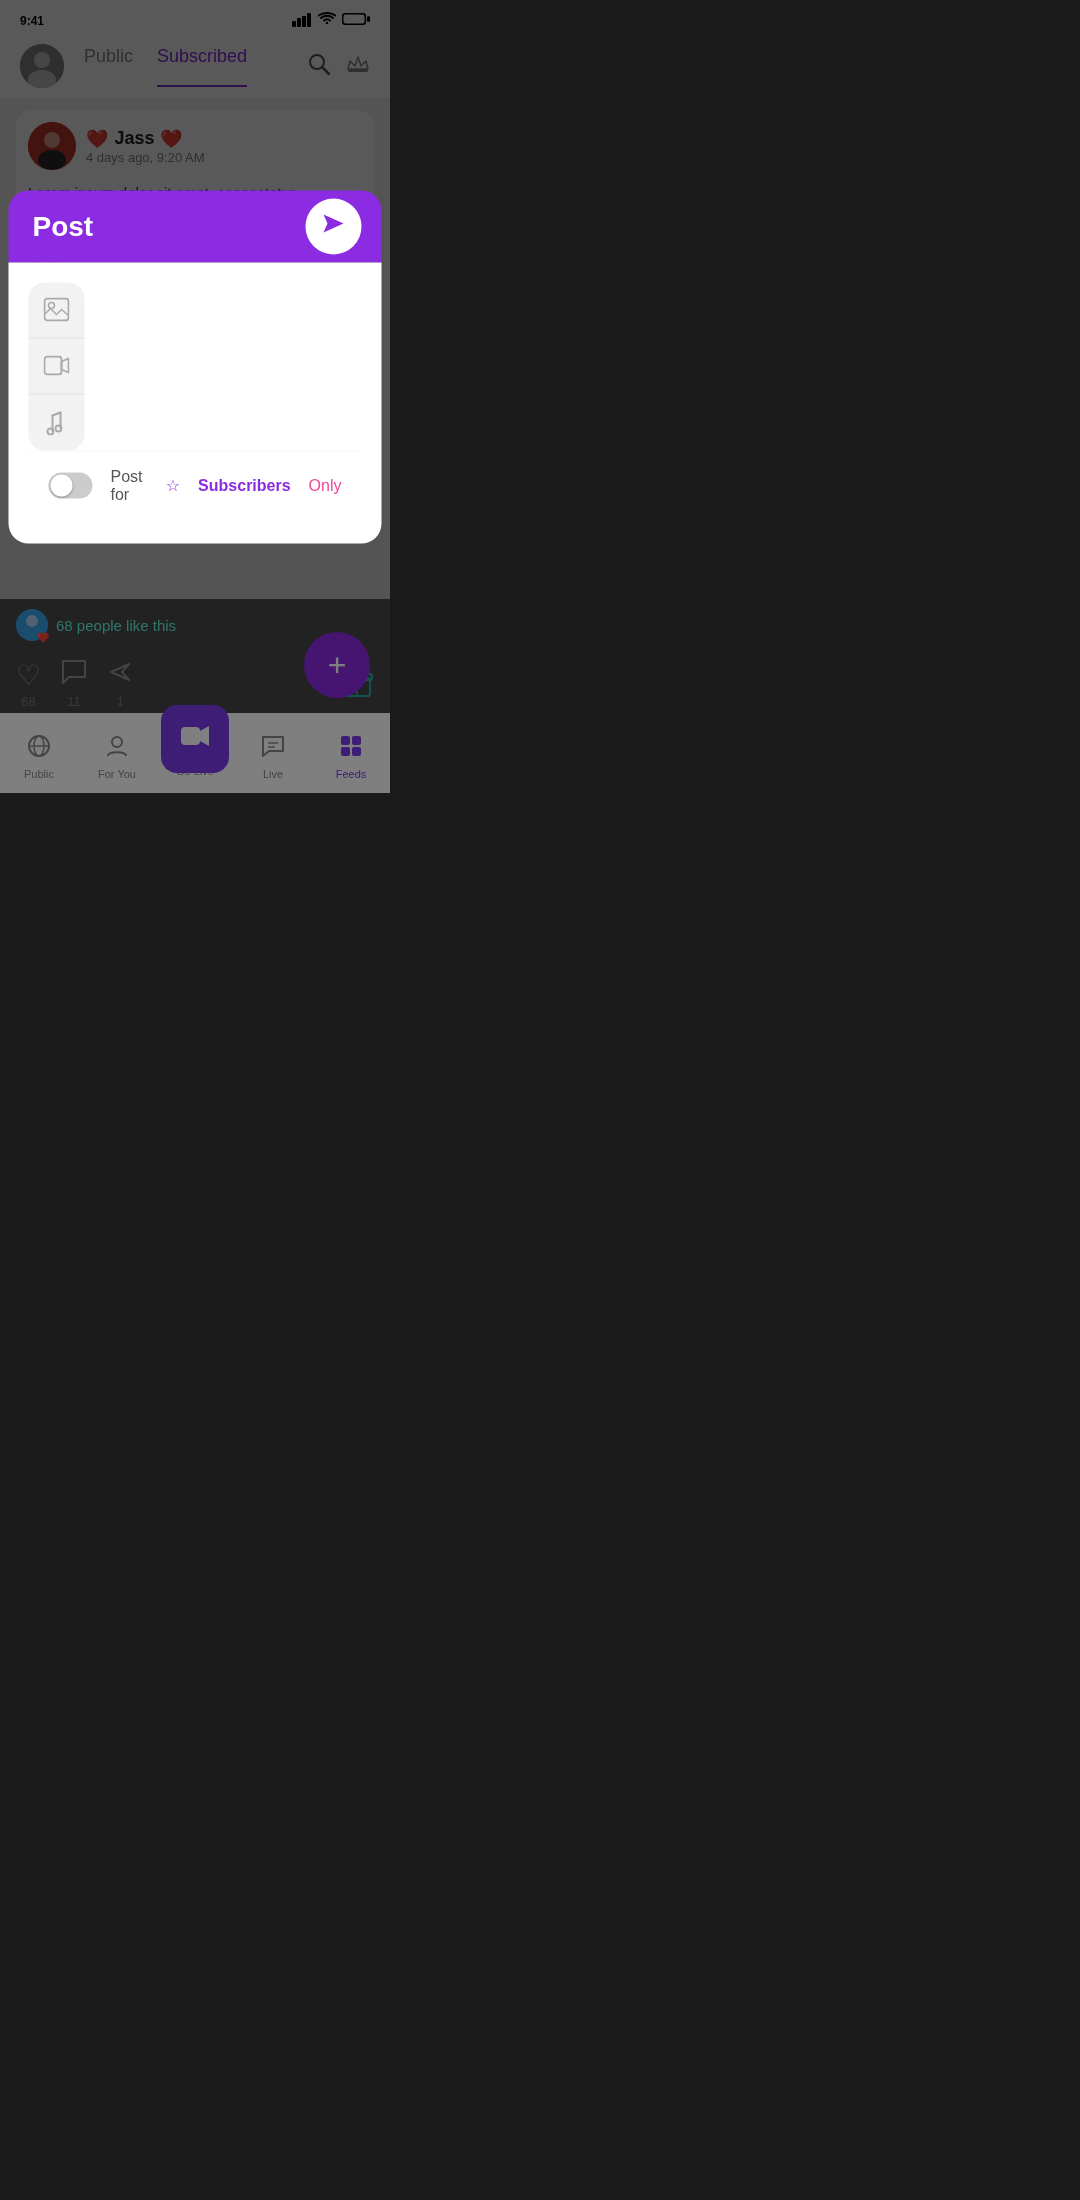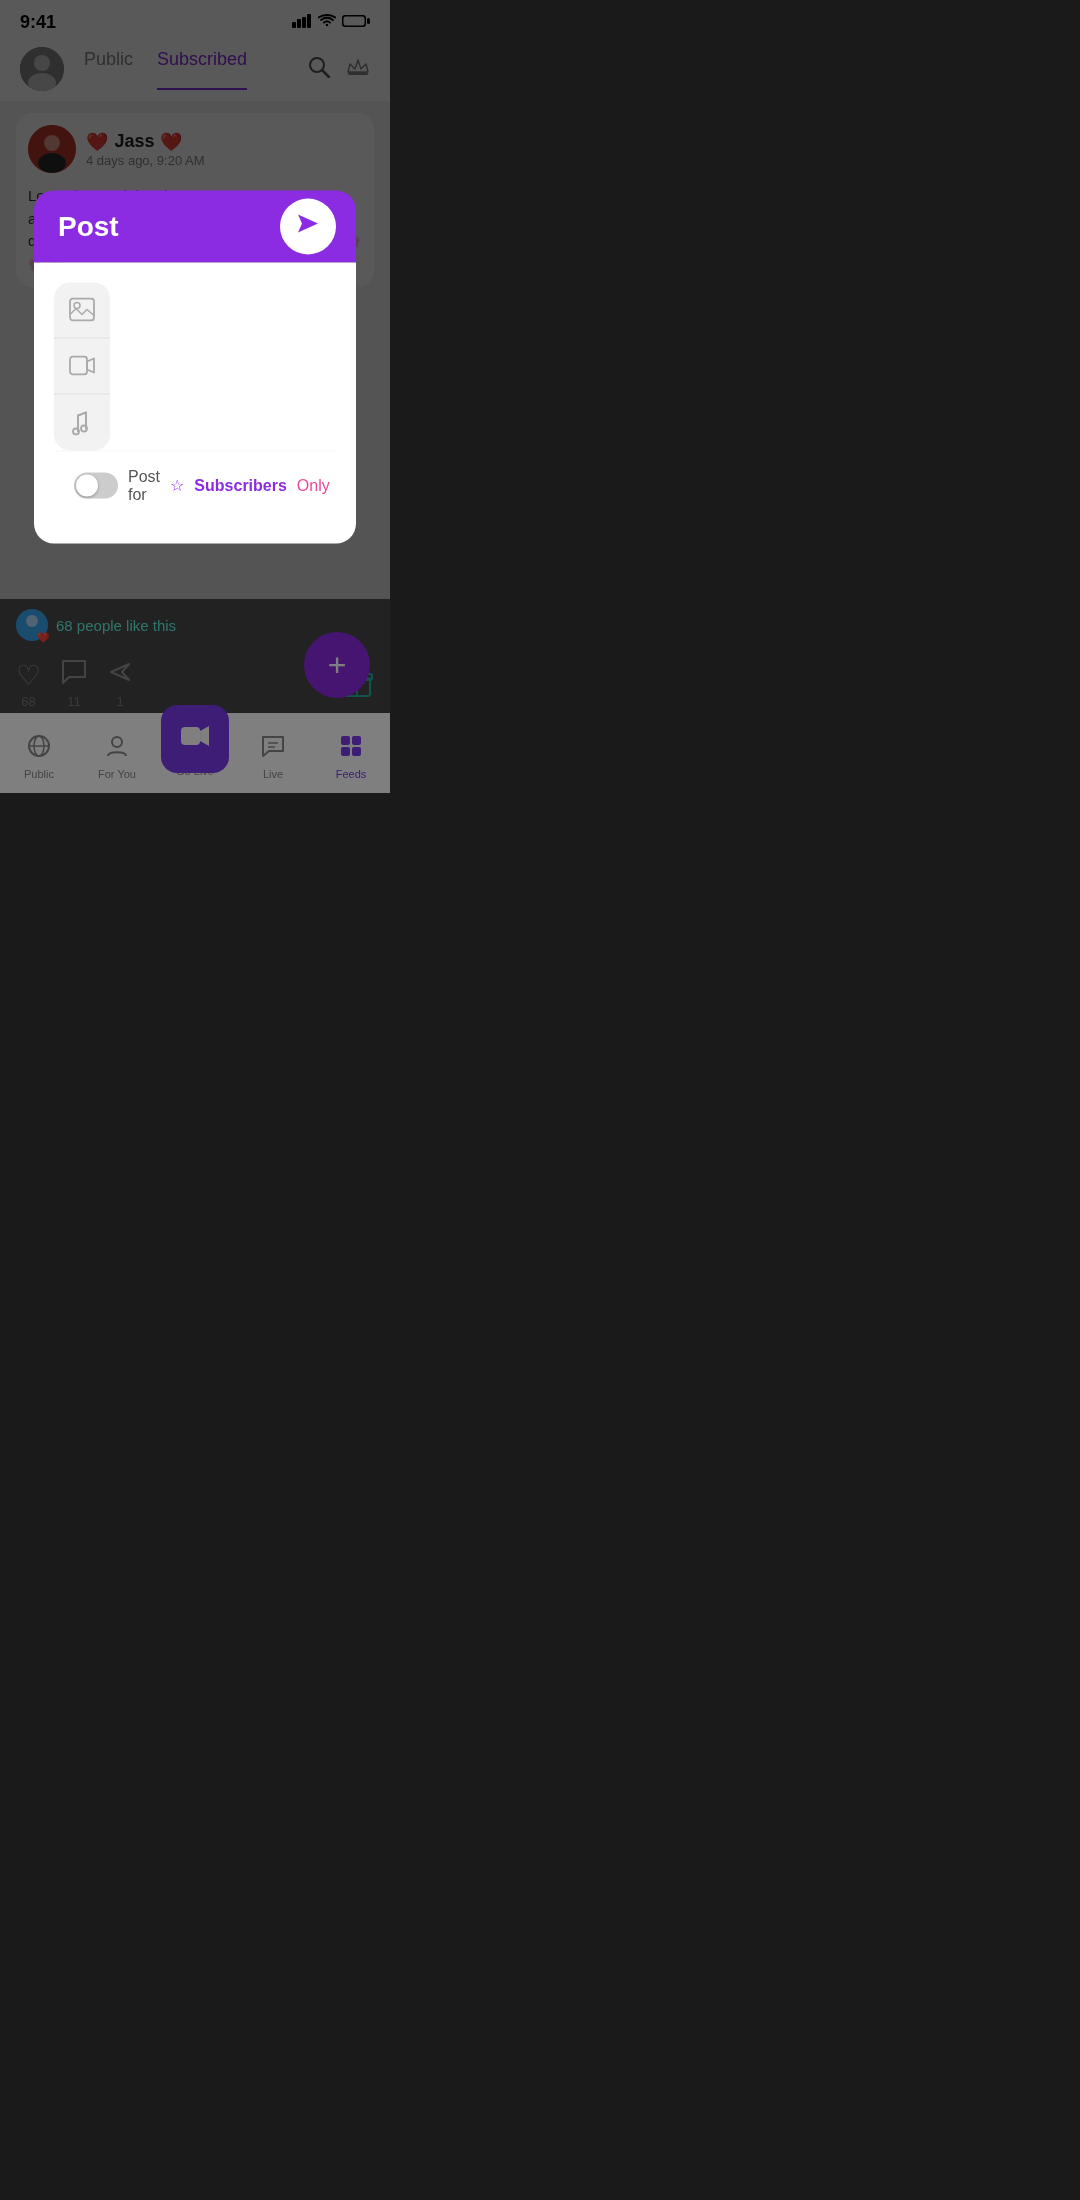--- a/index.html
+++ b/index.html
@@ -17,21 +17,21 @@
     
     .status-bar {
       display: flex;
       justify-content: space-between;
       align-items: center;
       padding: 12px 20px 4px;
       position: relative;
       z-index: 10;
     }
     .status-time {
-      font-size: 18px;
+      font-size: 12px;
       font-weight: 700;
       color: #000;
     }
     .status-icons {
       display: flex;
       align-items: center;
       gap: 6px;
     }
 
     
@@ -147,21 +147,21 @@
       height: 100%;
       background: rgba(0,0,0,0.5);
       z-index: 50;
       display: flex;
       align-items: center;
       justify-content: center;
     }
 
     
     .post-modal {
-      width: 322px;
+      width: 373px;
       border-radius: 20px;
       overflow: visible;
       position: absolute;
       top: 50%;
       left: 50%;
       transform: translate(-50%, -50%);
       margin-top: -30px;
     }
 
     .modal-header {
@@ -247,21 +247,21 @@
     .media-btn:last-child {
       border-bottom: none;
     }
 
     .modal-footer {
       background: #fff;
       padding: 16px 20px 20px;
       border-top: 1px solid #eee;
       display: flex;
       align-items: center;
-      gap: 10px;
+      gap: 18px;
       border-radius: 0 0 20px 20px;
     }
 
     .toggle-wrapper {
       position: relative;
       width: 44px;
       height: 26px;
     }
     .toggle-track {
       width: 44px;

